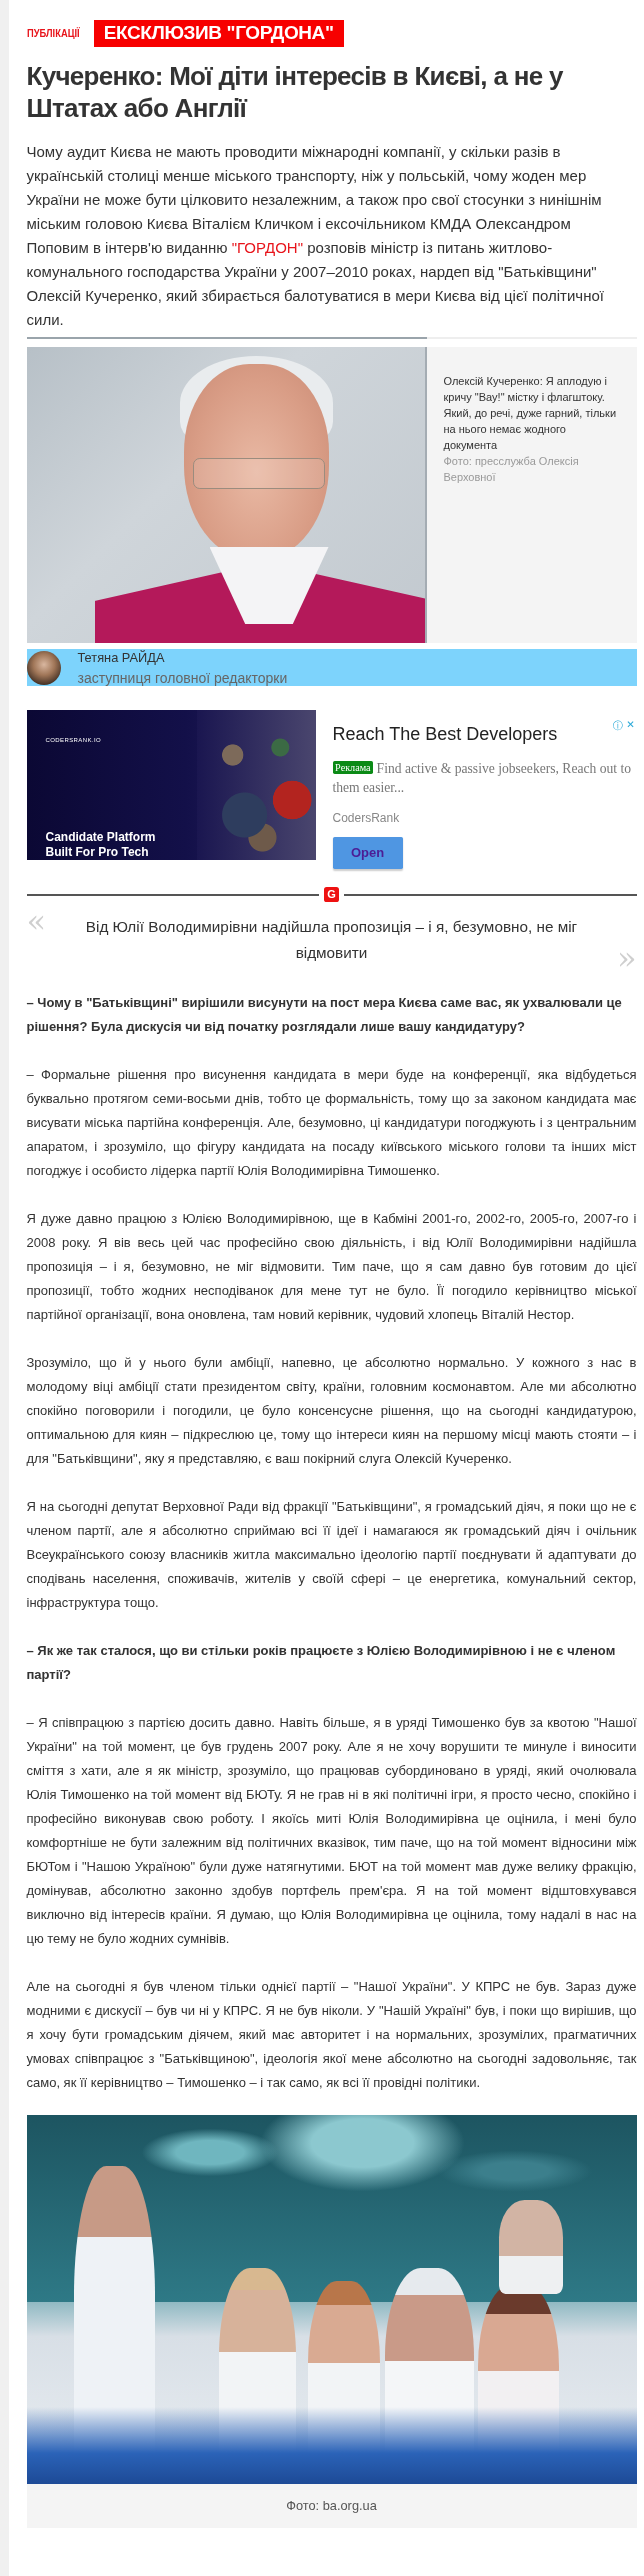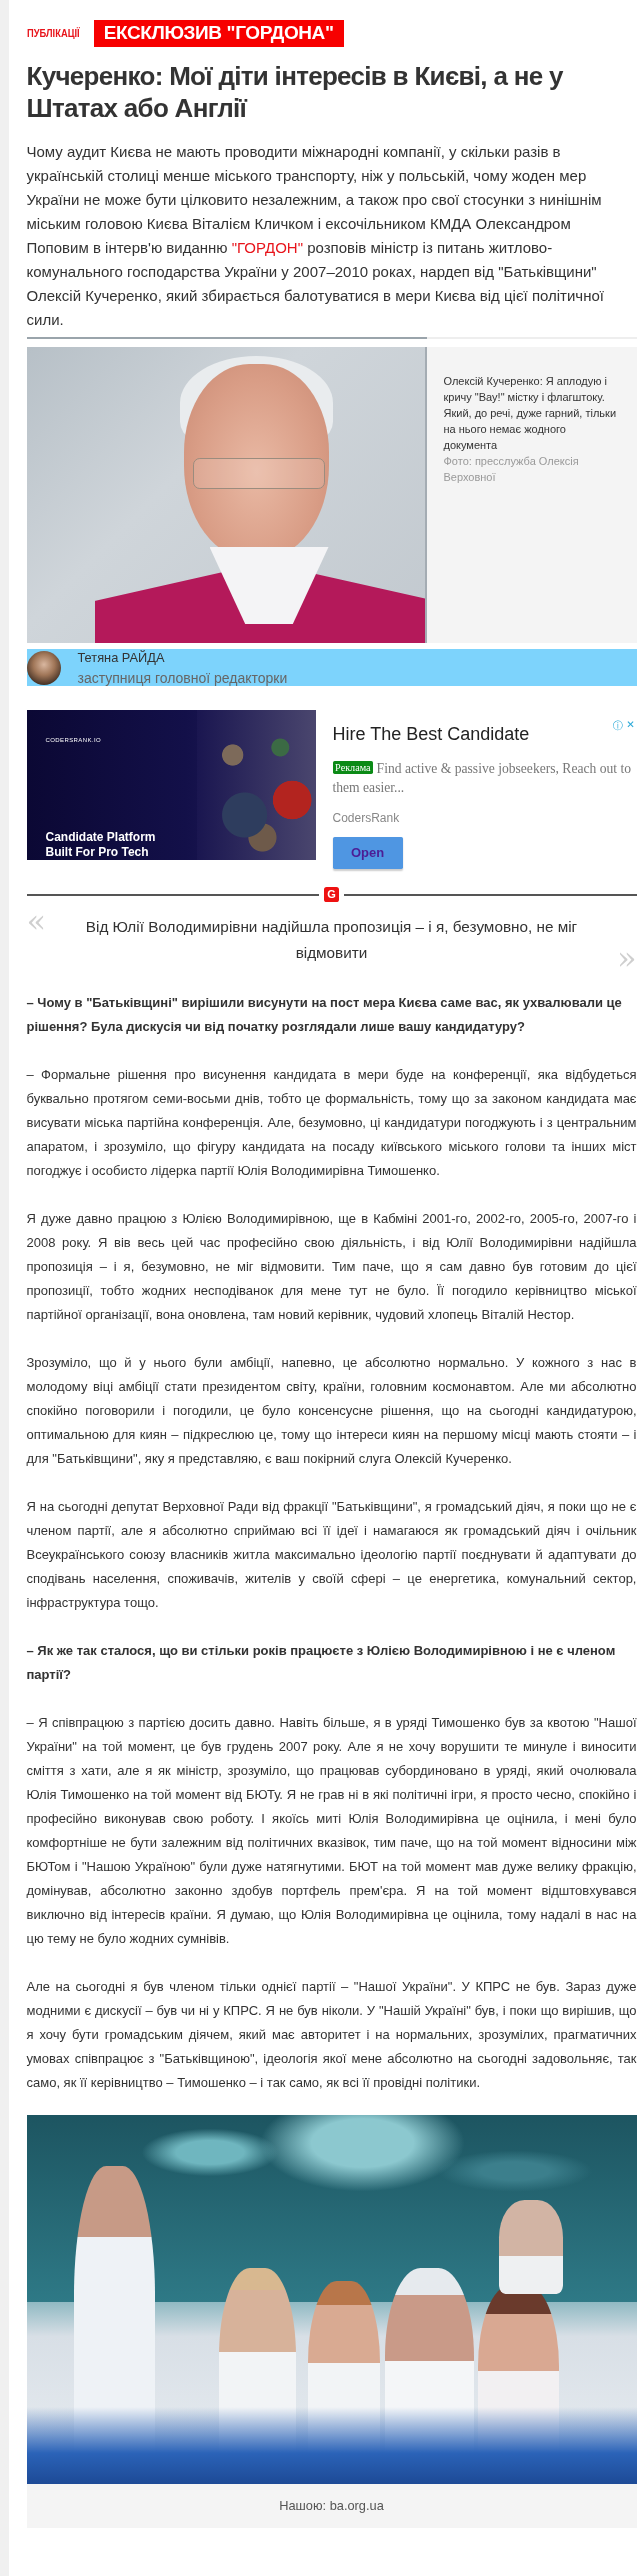--- a/index.html
+++ b/index.html
@@ -224,21 +224,21 @@
       </div>
     </div>
 
     <div class="ad">
       <div class="ad-img">
         <div class="logo">CODERSRANK.IO</div>
         <div class="headline" style="width:128px">Candidate Platform Built For Pro Tech Recruiters</div>
         <div class="heroes"></div>
       </div>
       <div class="ad-text">
-        <div class="ad-title">Hire The Best Candidate</div>
+        <div class="ad-title">Reach The Best Developers</div>
         <div class="ad-desc"><span class="ad-badge">Реклама</span><span>Find active &amp; passive jobseekers, Reach out to them easier...</span></div>
         <div class="ad-brand">CodersRank</div>
         <button class="ad-open">Open</button>
         <div class="ad-icons">
           <span>ⓘ</span>
           <span>✕</span>
         </div>
       </div>
     </div>
 
@@ -267,17 +267,17 @@
     <div class="big-photo">
       <div class="tree"></div>
       <div class="person" style="left:47px;top:51px;width:81px;height:323px;background:linear-gradient(180deg,#c79a86 0 22%,#eef2f6 22%);"></div>
       <div class="person" style="left:192px;top:153px;width:77px;height:221px;background:linear-gradient(180deg,#d8b890 0 10%,#d7b29a 10% 38%,#f2f4f6 38%);"></div>
       <div class="person" style="left:281px;top:166px;width:72px;height:204px;background:linear-gradient(180deg,#b8764a 0 12%,#d9aa92 12% 40%,#f2f4f6 40%);"></div>
       <div class="person" style="left:358px;top:153px;width:89px;height:221px;background:linear-gradient(180deg,#e6eaee 0 12%,#c99a88 12% 42%,#f4f6f8 42%);"></div>
       <div class="person" style="left:451px;top:170px;width:81px;height:204px;background:linear-gradient(180deg,#6a3a2c 0 14%,#d9a892 14% 42%,#f2f0f2 42%);"></div>
       <div class="person" style="left:472px;top:85px;width:64px;height:94px;background:linear-gradient(180deg,#d2b4a4 0 60%,#eef0f2 60%);"></div>
       <div class="mics"></div>
     </div>
-    <div class="photo-credit">Нашою: ba.org.ua</div>
+    <div class="photo-credit">Фото: ba.org.ua</div>
 
   </div>
 </div>
 
 
 </body></html>

